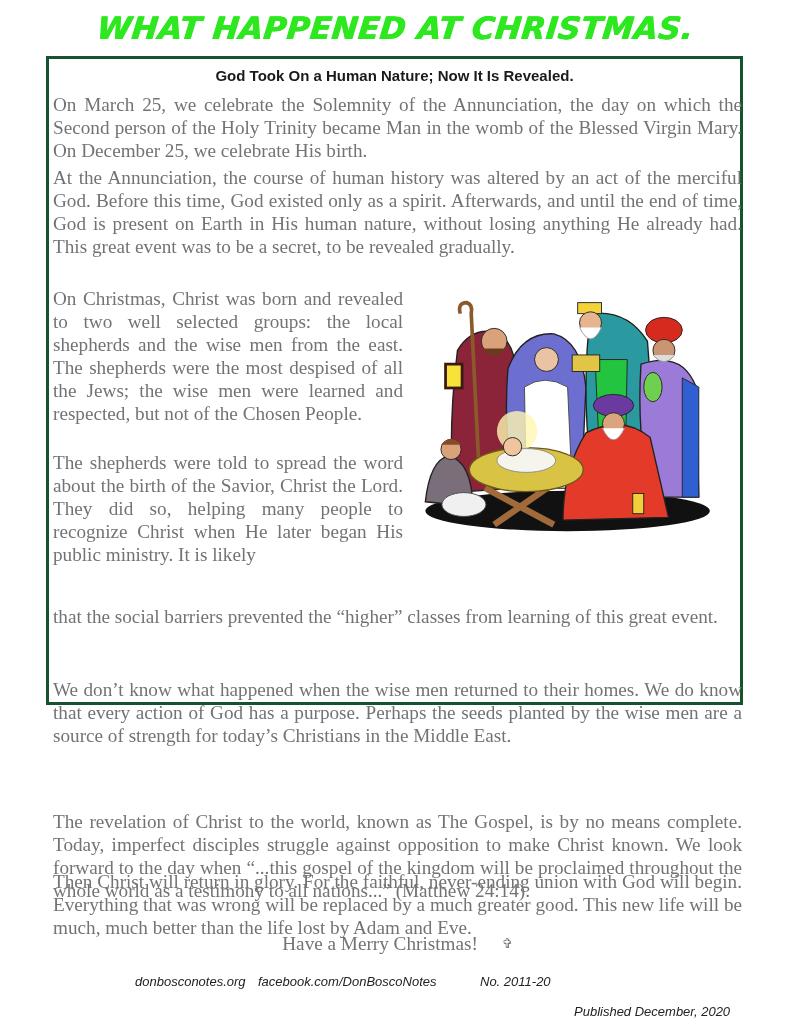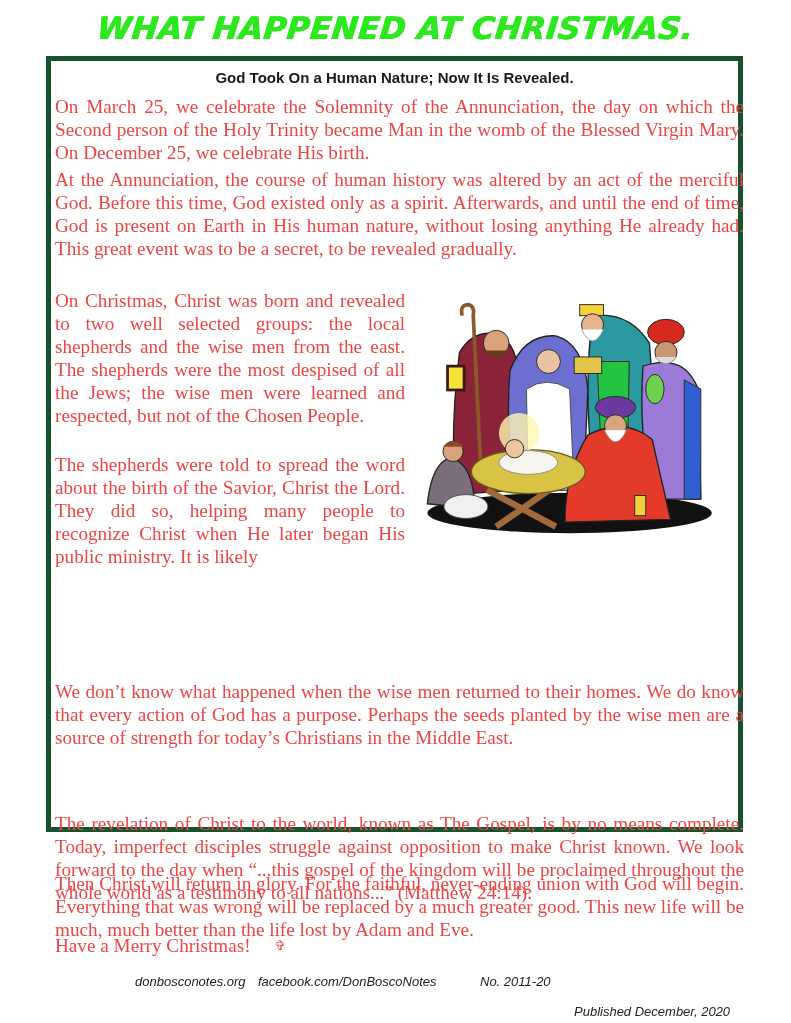--- a/index.html
+++ b/index.html
@@ -5,31 +5,31 @@
   html, body { margin: 0; padding: 0; background: #ffffff; }
   body { width: 791px; height: 1023px; position: relative; overflow: hidden; }
   .title {
     position: absolute; left: 0; top: 8px; width: 791px; text-align: center;
     font-family: "DejaVu Sans", sans-serif; font-weight: bold; font-style: italic;
     font-size: 31px; color: #2ee81f; letter-spacing: 0.5px;
     transform: skewX(-6deg); line-height: 40px;
     text-shadow: 0.6px 0 0 #2ee81f, -0.4px 0 0 #2ee81f;
   }
   .box {
-    position: absolute; left: 46px; top: 56px; width: 697px; height: 776px;
-    border: 5px solid #14532d; box-sizing: border-box;
+    position: absolute; left: 46px; top: 56px; width: 697px; height: 649px;
+    border: 3px solid #14532d; box-sizing: border-box;
   }
   .subtitle {
     position: absolute; left: 0; top: 8px; width: 100%; text-align: center;
     font-family: "Liberation Sans", sans-serif; font-weight: bold; font-size: 15px; color: #1a1a1a;
   }
   .para {
     position: absolute; left: 4px; width: 689px;
     font-family: "Liberation Serif", serif; font-size: 19.2px; line-height: 23px;
-    color: #ef4444; text-align: justify; margin: 0;
+    color: #737373; text-align: justify; margin: 0;
   }
   .para.narrow { width: 350px; }
   .p1 { top: 34px; }
   .p2 { top: 107px; }
   .p3 { top: 228px; }
   .p4 { top: 392px; }
   .p5 { top: 546px; }
   .p6 { top: 619px; }
   .p7 { top: 738px; margin-top: 13px; }
   .p8 { top: 811px; }
@@ -49,24 +49,25 @@
 <body>
 
 <div class="title">WHAT HAPPENED AT CHRISTMAS.</div>
 
 <div class="box">
   <div class="subtitle">God Took On a Human Nature; Now It Is Revealed.</div>
   <p class="para p1">On March 25, we celebrate the Solemnity of the Annunciation, the day on which the Second person of the Holy Trinity became Man in the womb of the Blessed Virgin Mary.  On December 25, we celebrate His birth.</p>
   <p class="para p2">At the Annunciation, the course of human history was altered by an act of the merciful God.  Before this time, God existed only as a spirit.  Afterwards, and until the end of time, God is present on Earth in His human nature, without losing anything He already had.  This great event was to be a secret, to be revealed gradually.</p>
   <p class="para narrow p3">On Christmas, Christ was born and revealed to two well selected groups: the local shepherds and the wise men from the east.  The shepherds were the most despised of all the Jews; the wise men were learned and respected, but not of the Chosen People.</p>
   <p class="para narrow p4">The shepherds were told to spread the word about the birth of the Savior, Christ the Lord.  They did so, helping many people to recognize Christ when He later began His public ministry.  It is likely</p>
+  <p class="para p5">that the social barriers prevented the “higher” classes from learning of this great event.</p>
   <p class="para p6">We don’t know what happened when the wise men returned to their homes. We do know that every action of God has a purpose.  Perhaps the seeds planted by the wise men are a source of strength for today’s Christians in the Middle East.</p>
   <p class="para p7">The revelation of Christ to the world, known as The Gospel, is by no means complete.  Today, imperfect disciples struggle against opposition to make Christ known.  We look forward to the day when “...this gospel of the kingdom will be proclaimed throughout the whole world as a testimony to all nations...” (Matthew 24:14).</p>
   <p class="para p8">Then Christ will return in glory.  For the faithful, never-ending union with God will begin.  Everything that was wrong will be replaced by a much greater good. This new life will be much, much better than the life lost by Adam and Eve.</p>
-  <p class="para p9" style="top:873px;">
+  <p class="para p9" style="top:873px;text-align:center;">
     <span>Have a Merry Christmas!</span><span class="cross">✞</span>
   </p>
 
   <svg class="nativity" viewBox="0 0 340 290" aria-label="Nativity scene with Mary, Joseph, shepherd boy, infant Jesus in manger and three wise men">
 
     <ellipse cx="175" cy="255" rx="155" ry="22" fill="#111"></ellipse>
 
     <path d="M55 80 Q70 55 95 60 Q120 70 118 110 L120 230 L50 235 Q45 160 55 80Z" fill="#8b2439" stroke="#222" stroke-width="1.5"></path>
     <circle cx="95" cy="70" r="14" fill="#d9a27a" stroke="#222"></circle>
     <path d="M82 78 Q95 95 108 78" fill="#6b3a1f"></path>

